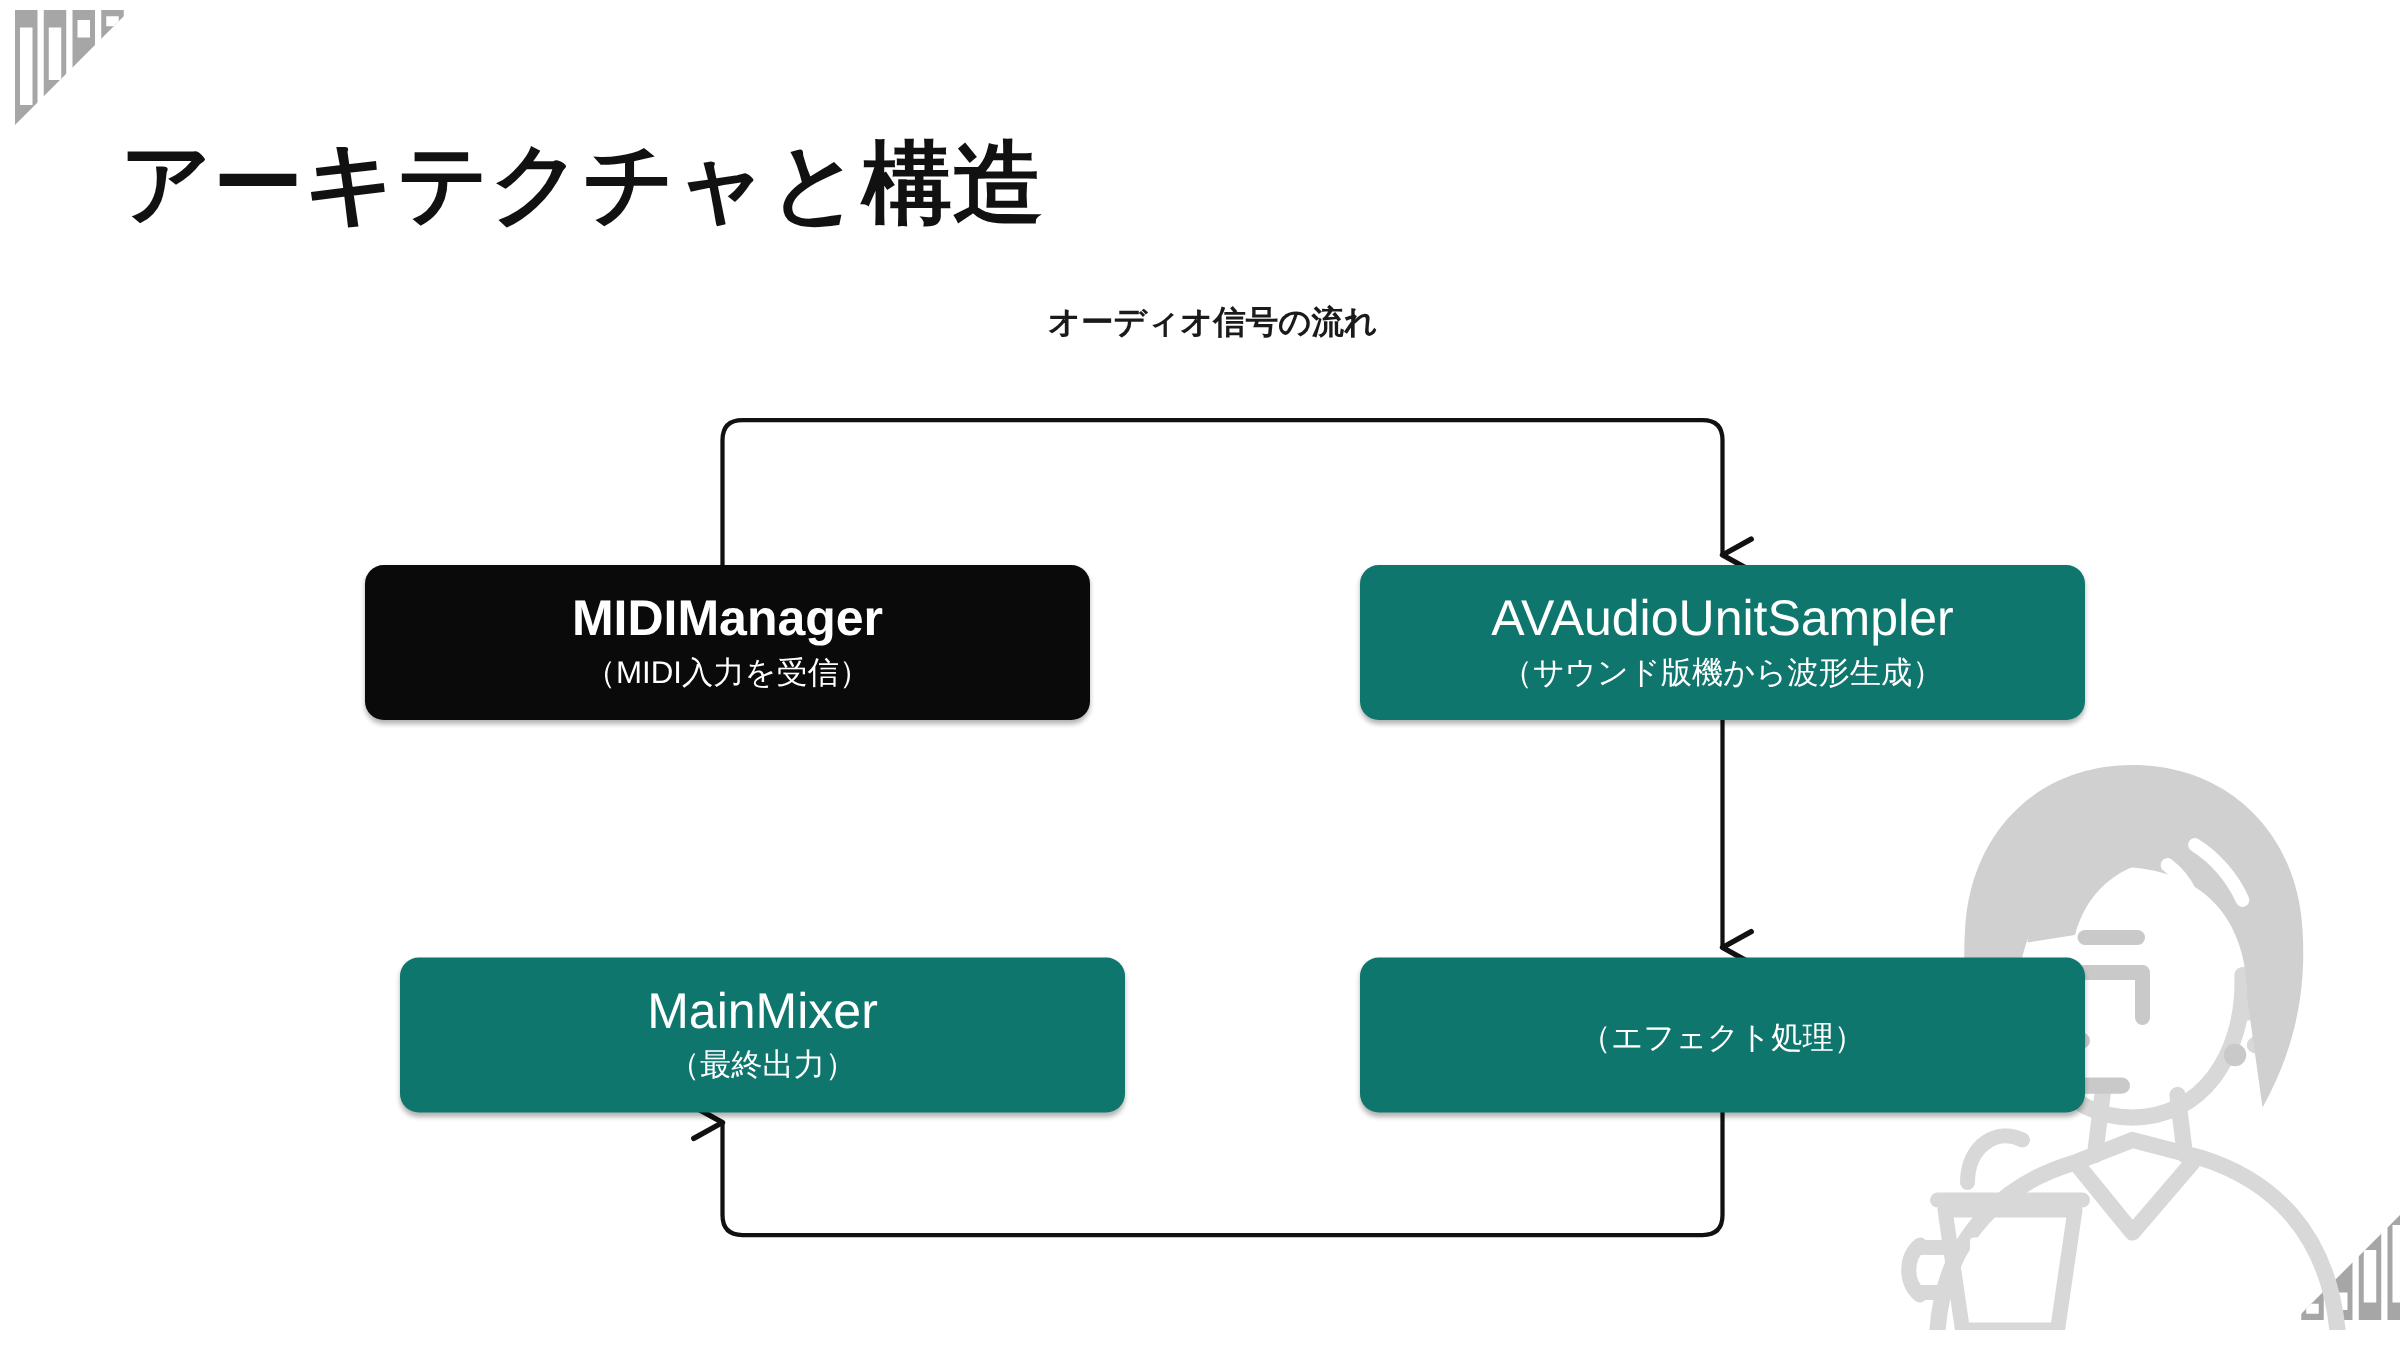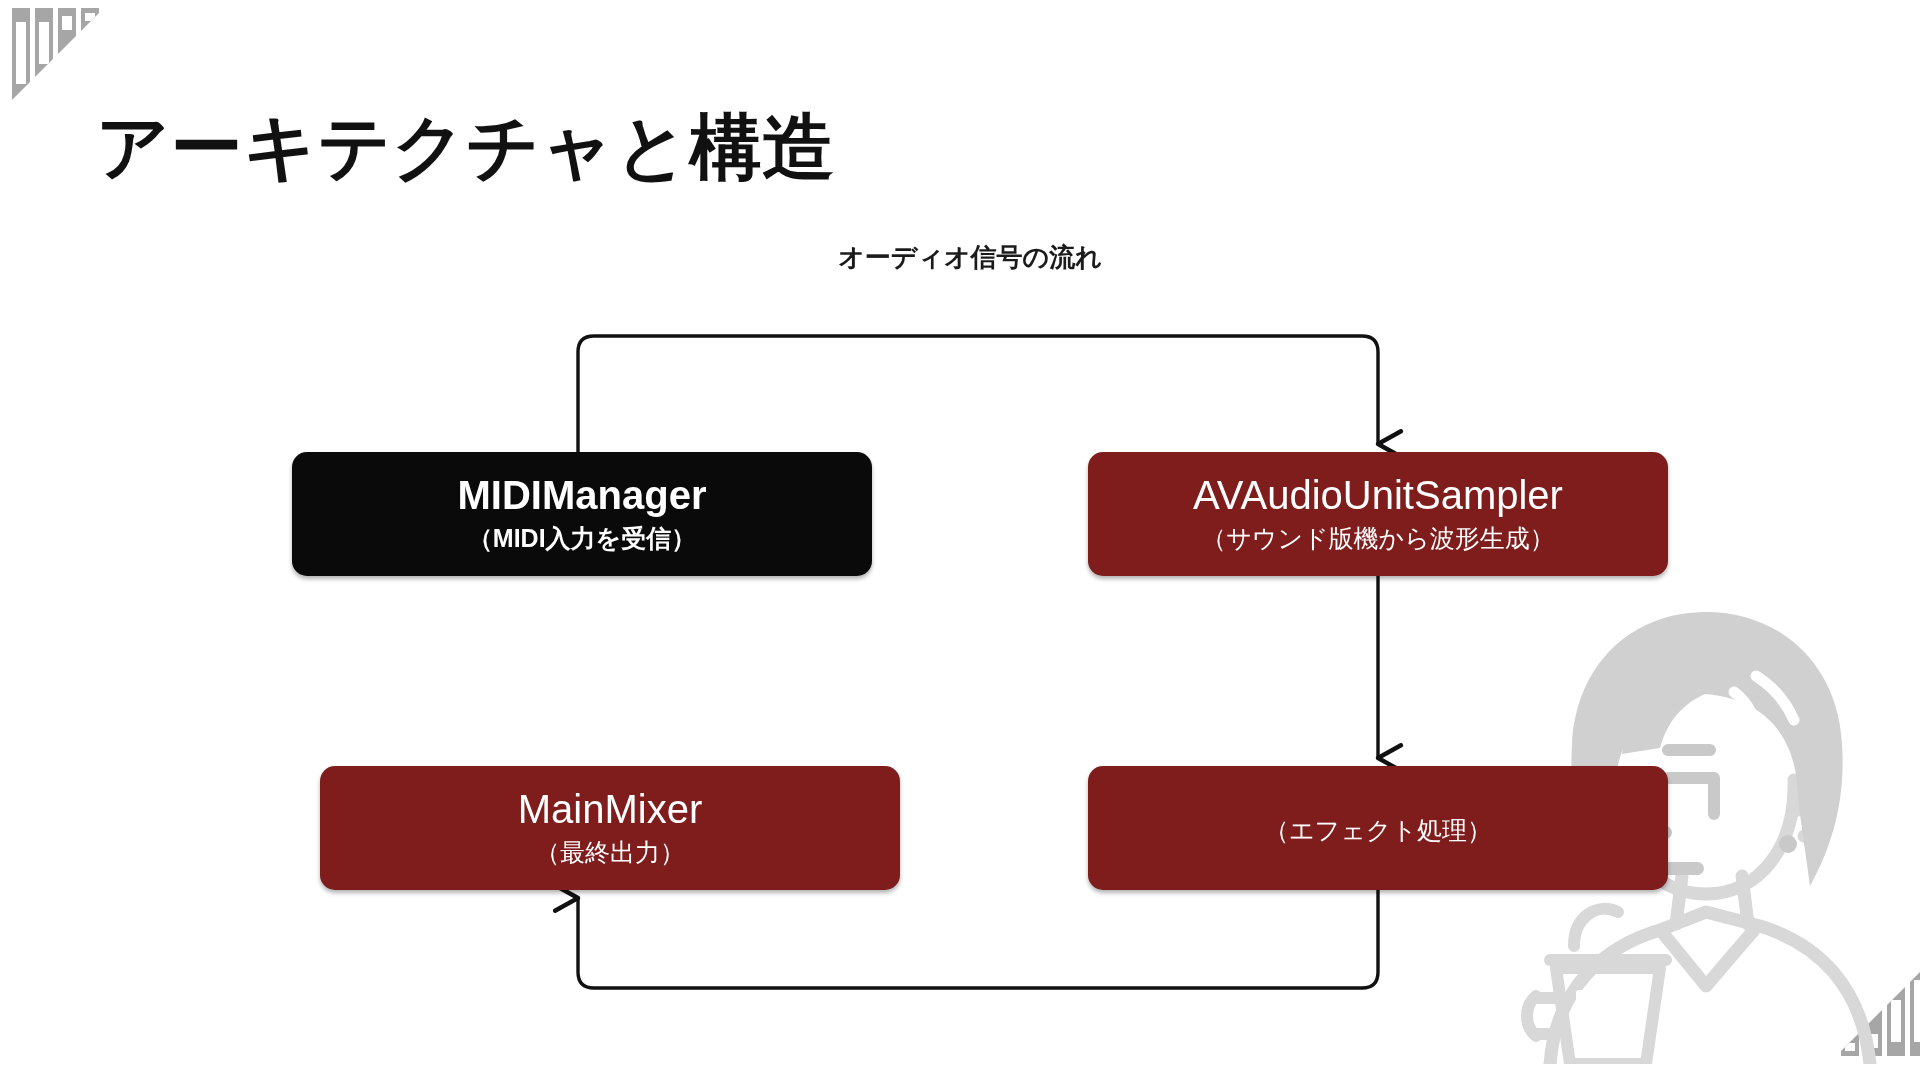--- a/index.html
+++ b/index.html
@@ -94,23 +94,23 @@
   }
   .node .node-sub {
     font-size: 25px;
     line-height: 1.25;
     margin-top: 6px;
     white-space: nowrap;
   }
 
   .node.dark { background: #0a0a0a; }
   .node.dark .node-title { font-weight: 700; }
-  .node.dark .node-sub   { font-weight: 700; }
-
-  .node.grey { background: #7f1d1d; }
+  .node.dark .node-sub   { font-weight: 400; }
+
+  .node.grey { background: #0f766e; }
   .node.grey .node-title { font-weight: 400; }
   .node.grey .node-sub   { font-weight: 400; }
 
   
   #node-midi-manager   { left: 292px;  top: 452px; width: 580px; height: 124px; }
   #node-sampler        { left: 1088px; top: 452px; width: 580px; height: 124px; }
   #node-main-mixer     { left: 292px;  top: 766px; width: 580px; height: 124px; margin-left: 28px; }
   #node-reverb         { left: 1088px; top: 766px; width: 580px; height: 124px; }
 </style>
 </head>

